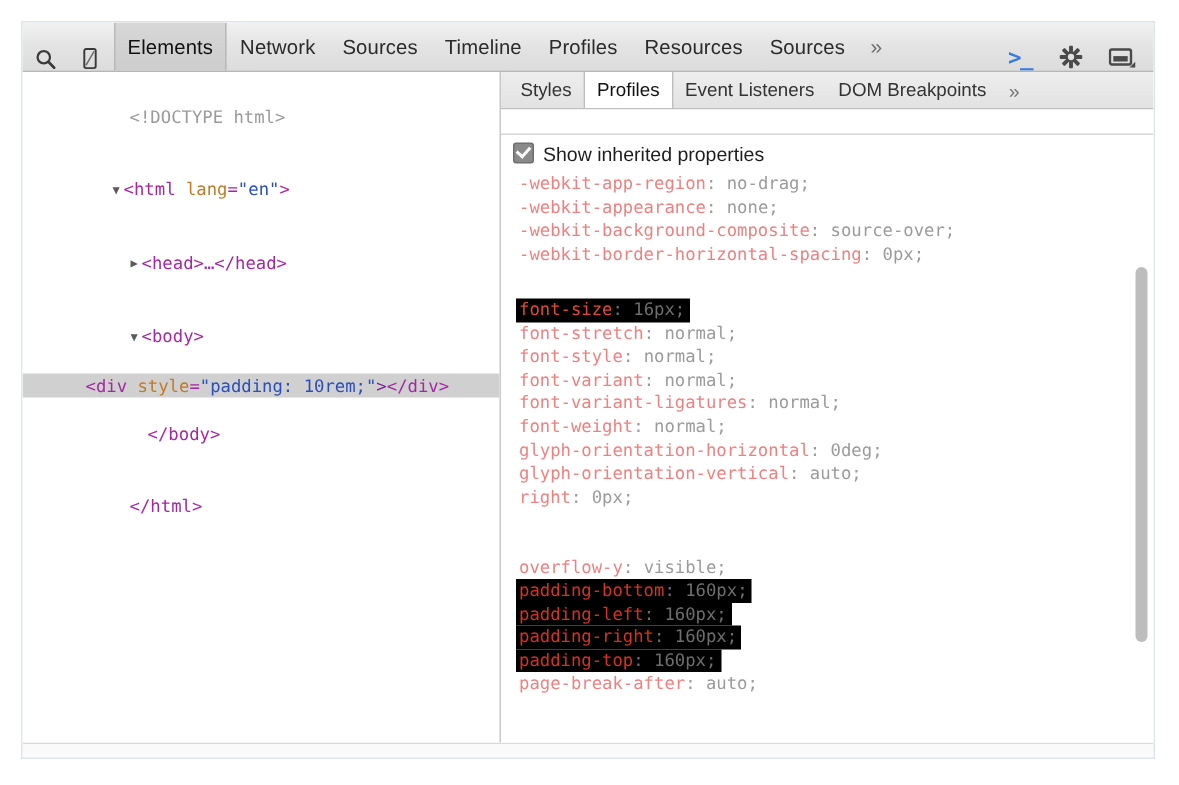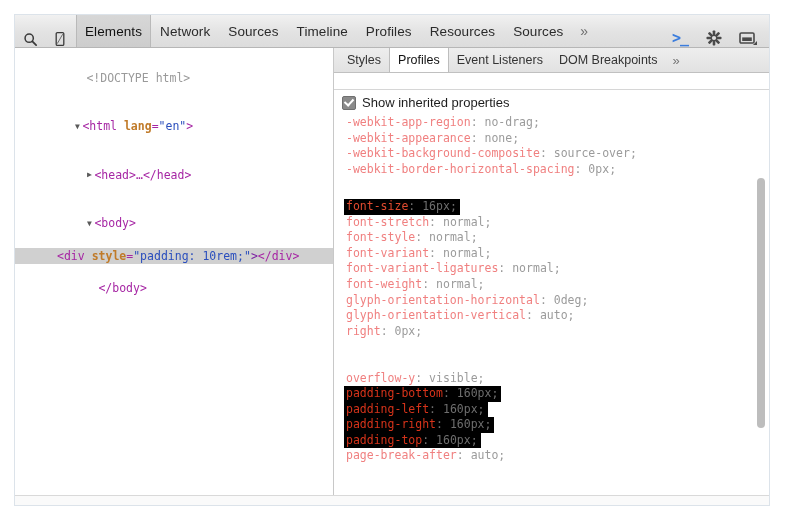--- a/index.html
+++ b/index.html
@@ -134,21 +134,21 @@
   }
   .twisty {
     display: inline-block;
     width: 10px;
     color: #5a5a5a;
     font-size: 8px;
     text-align: center;
     vertical-align: middle;
   }
   .tag       { color: #a626a4; }
-  .attr-name { color: #c07a28; font-weight: bold; }
+  .attr-name { color: #c07a28; }
   .attr-val  { color: #2a4ebd; }
   .punct     { color: #7a1fa2; }
   .doctype   { color: #9a9a9a; }
   .ellipsis  { color: #a626a4; }
 
   
   #sidebar {
     flex: 1;
     display: flex;
     flex-direction: column;
@@ -193,21 +193,21 @@
   #computed-scroll {
     flex: 1;
     min-height: 0;
     overflow: hidden;
     position: relative;
     background: #ffffff;
     padding-top: 5px;
   }
   #inherited-row {
     display: flex;
-    align-items: center;
+    align-items: flex-start;
     padding: 0 0 2px 8px;
     font-size: 13px;
     color: #1d1d1d;
   }
   .checkbox {
     width: 12px;
     height: 12px;
     border-radius: 2px;
     background: #8a8a8a;
     border: 1px solid #6f6f6f;
@@ -376,20 +376,23 @@
       </div>
 
       <div class="dom-row selected" style="padding-left:42px;padding-right:10px;">
         <span class="tag">&lt;div </span><span class="attr-name">style</span><span class="tag">=</span><span class="attr-val">"padding: 10rem;"</span><span class="punct">&gt;</span><span class="tag">&lt;/div&gt;</span>
       </div>
 
       <div class="dom-row" style="padding-left:28px;">
         <span class="tag">&lt;/body&gt;</span>
       </div>
 
+      <div class="dom-row" style="padding-left:16px;">
+        <span class="tag">&lt;/html&gt;</span>
+      </div>
     </div>
 
     <div id="sidebar">
 
       <div id="sidebar-tabs">
         <div class="side-tab">
           <span>Styles</span>
         </div>
         <div class="side-tab active">
           <span>Profiles</span>

